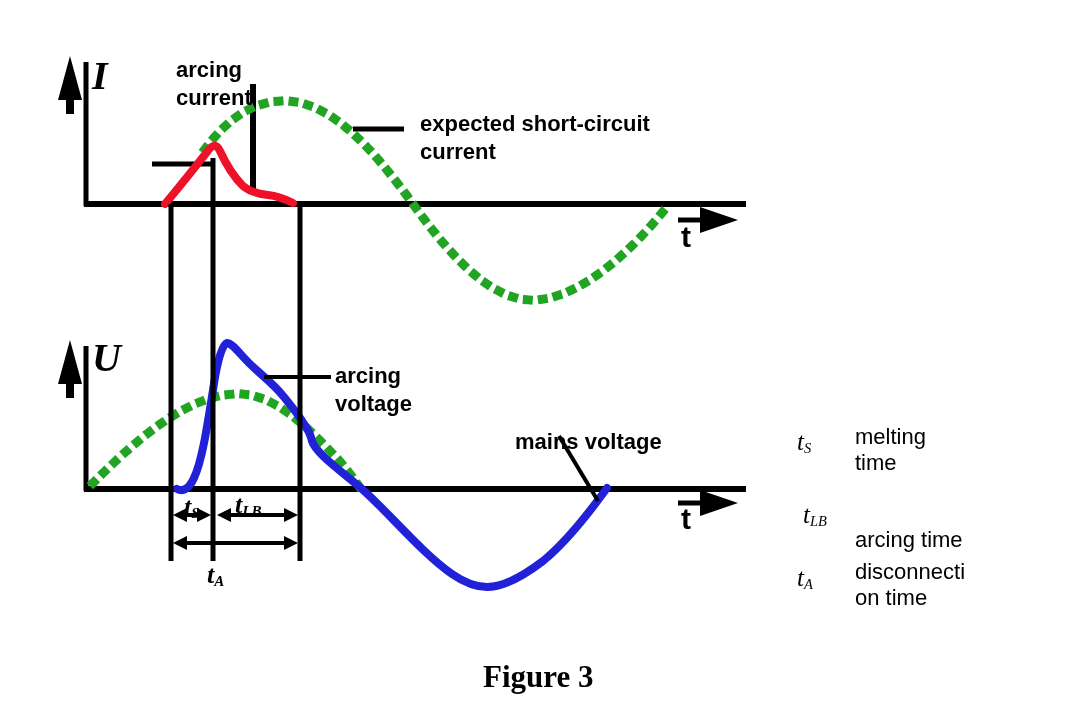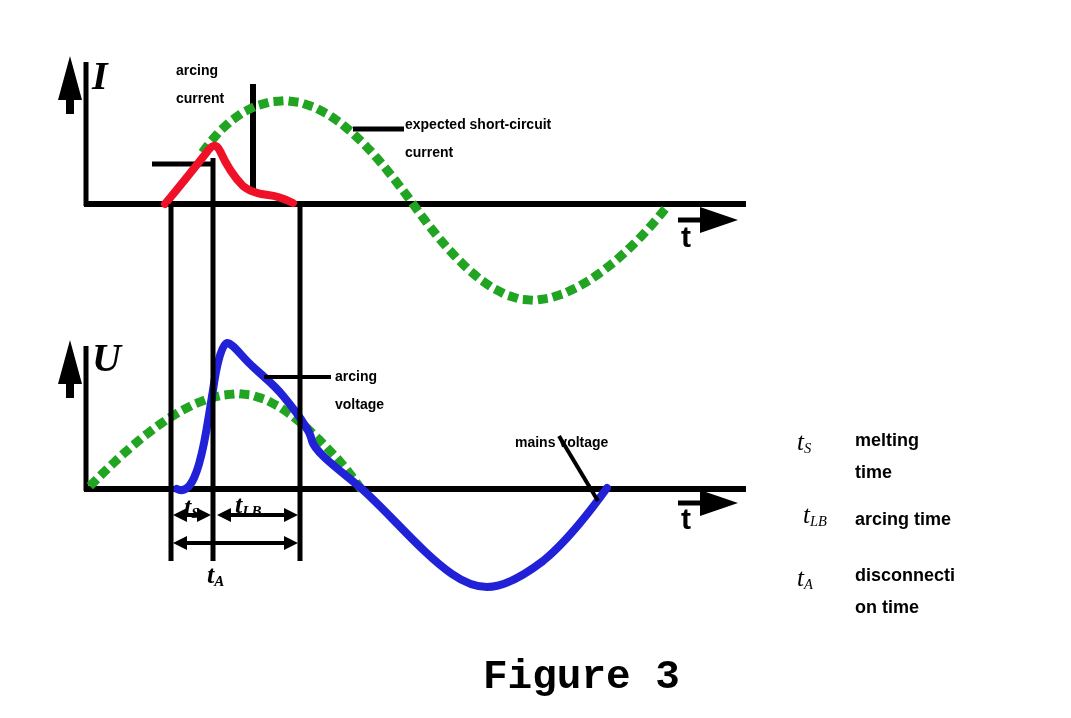--- a/index.html
+++ b/index.html
@@ -1,32 +1,32 @@
 <!DOCTYPE html>
 <html><head>
 <meta charset="utf-8">
 <style>
   html,body{margin:0;padding:0;background:#ffffff;}
   .page{position:relative;width:1071px;height:718px;background:#ffffff;overflow:hidden;
         font-family:"Liberation Sans",sans-serif;color:#000;}
   .canvas{position:absolute;left:0;top:0;}
   .lbl{position:absolute;font-family:"Liberation Sans",sans-serif;font-weight:bold;
-       font-size:14px;line-height:28px;white-space:pre-line;color:#000;}
+       font-size:22px;line-height:28px;white-space:pre-line;color:#000;}
   .axisvar{position:absolute;font-family:"Liberation Serif",serif;font-style:italic;
            font-weight:bold;font-size:40px;line-height:40px;}
   .tlab{font-size:30px;line-height:30px;white-space:nowrap;}
   .dim{position:absolute;font-family:"Liberation Serif",serif;font-style:italic;
        font-weight:bold;font-size:26px;line-height:26px;white-space:nowrap;}
   .sub{font-size:0.58em;vertical-align:-0.22em;font-style:italic;}
   .legend-sym{position:absolute;font-family:"Liberation Serif",serif;font-style:italic;
               font-weight:normal;font-size:25px;line-height:25px;}
-  .legend-desc{position:absolute;font-weight:bold;font-size:18px;line-height:32px;
+  .legend-desc{position:absolute;font-weight:normal;font-size:22px;line-height:26px;
                white-space:pre-line;}
-  .caption{position:absolute;font-family:Liberation Mono, monospace;font-weight:bold;
-           font-size:41px;line-height:34px;white-space:nowrap;}
+  .caption{position:absolute;font-family:Liberation Serif, serif;font-weight:bold;
+           font-size:31px;line-height:34px;white-space:nowrap;}
 </style>
 </head>
 <body>
 
 <div class="page">
 
   <svg class="canvas" width="1071" height="718" viewBox="0 0 1071 718">
 
     <path d="M70 56 L82 100 L58 100 Z" fill="#000"></path>
     <rect x="66" y="97" width="8" height="17" fill="#000"></rect>
@@ -86,21 +86,21 @@
     <path d="M173 543 L187 536 L187 550 Z" fill="#000"></path>
     <path d="M298 543 L284 536 L284 550 Z" fill="#000"></path>
   </svg>
 
   <div class="axisvar" style="left:92px;top:56px">I</div>
 
   <div class="lbl" style="left:176px;top:56px">arcing
 current</div>
 
 
-  <div class="lbl" style="left:405px;top:110px">expected short-circuit
+  <div class="lbl" style="left:420px;top:110px">expected short-circuit
 current</div>
 
   <div class="lbl tlab" style="left:681px;top:222px">t</div>
 
   <div class="axisvar" style="left:92px;top:338px">U</div>
 
   <div class="lbl" style="left:335px;top:362px">arcing
 voltage</div>
 
   <div class="lbl" style="left:515px;top:428px">mains voltage</div>
@@ -119,21 +119,21 @@
 
   <div class="legend-sym" style="left:797px;top:429px">
     <span>t</span><span class="sub">S</span>
   </div>
   <div class="legend-desc" style="left:855px;top:424px">melting
 time</div>
 
   <div class="legend-sym" style="left:803px;top:502px">
     <span>t</span><span class="sub">LB</span>
   </div>
-  <div class="legend-desc" style="left:855px;top:503px">arcing time</div>
+  <div class="legend-desc" style="left:855px;top:527px">arcing time</div>
 
   <div class="legend-sym" style="left:797px;top:565px">
     <span>t</span><span class="sub">A</span>
   </div>
   <div class="legend-desc" style="left:855px;top:559px">disconnecti
 on time</div>
 
   <div class="caption" style="left:483px;top:660px">Figure 3</div>
 
 </div>

